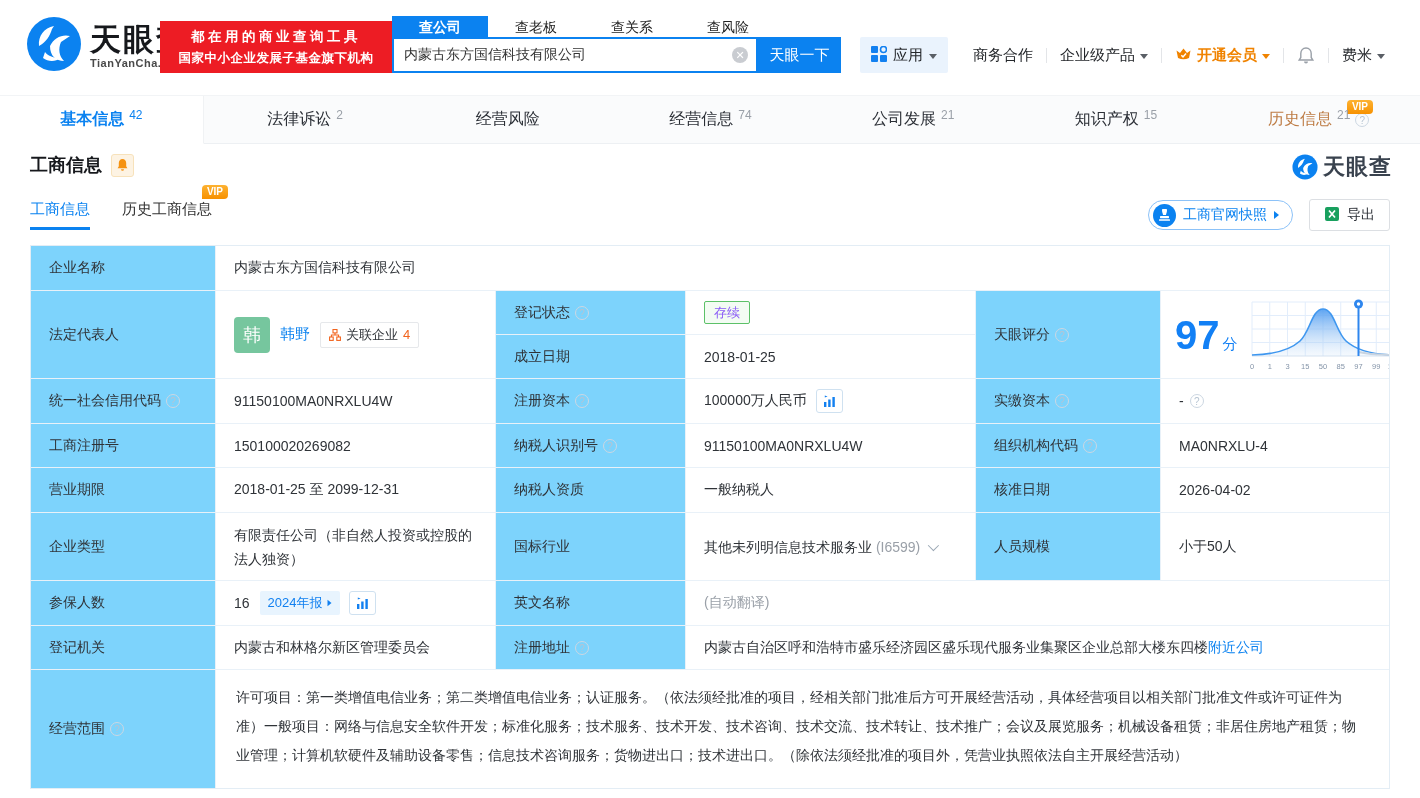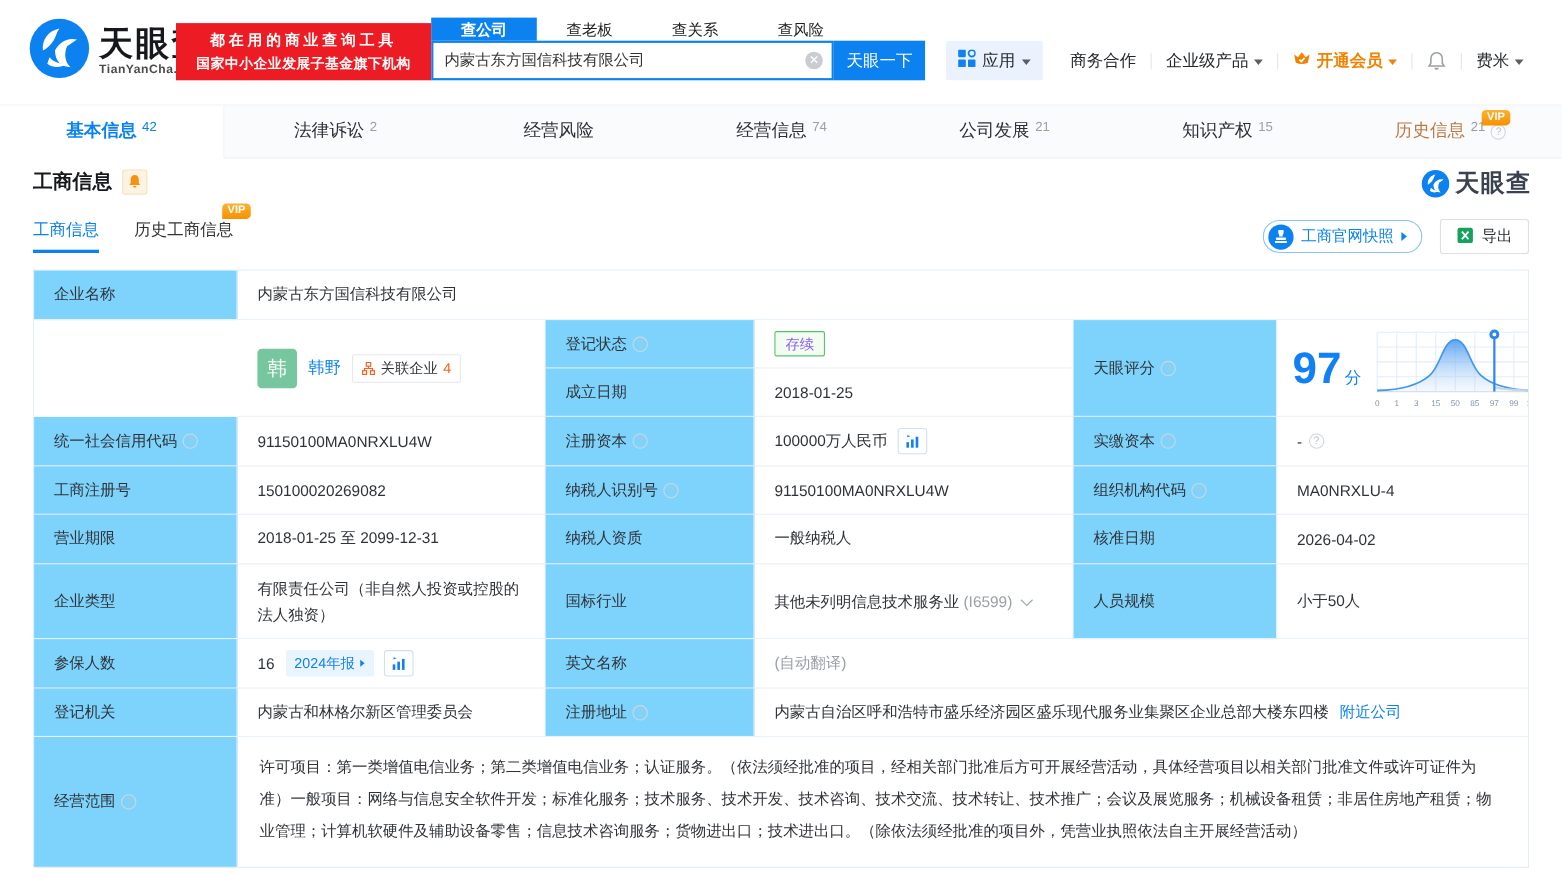--- a/index.html
+++ b/index.html
@@ -271,20 +271,23 @@
 
   <div class="tbl">
 
     <div class="cell lb" style="grid-area:1/1">
         <span>企业名称</span>
       </div>
     <div class="cell nbr" style="grid-area:1/2/2/7">
         <span>内蒙古东方国信科技有限公司</span>
       </div>
 
+    <div class="cell lb" style="grid-area:2/1/4/2">
+        <span>法定代表人</span>
+      </div>
     <div class="cell" style="grid-area:2/2/4/3">
       <span class="avatar">韩</span>
       <a class="lnk" style="font-size:15px">韩野</a>
       <span class="rel">
         <svg width="12" height="12" viewBox="0 0 12 12">
           <rect x="4" y="0.5" width="4" height="3.4" fill="none" stroke="#f2641e" stroke-width="1.1"></rect>
           <rect x="0.6" y="8" width="3.6" height="3.4" fill="none" stroke="#f2641e" stroke-width="1.1"></rect>
           <rect x="7.8" y="8" width="3.6" height="3.4" fill="none" stroke="#f2641e" stroke-width="1.1"></rect>
           <path d="M6 4 L6 6 M2.4 8 L2.4 6 L9.6 6 L9.6 8" stroke="#f2641e" stroke-width="1.1" fill="none"></path>
           </svg>
@@ -477,21 +480,21 @@
         <span>登记机关</span>
       </div>
     <div class="cell" style="grid-area:9/2">
         <span>内蒙古和林格尔新区管理委员会</span>
       </div>
     <div class="cell lb" style="grid-area:9/3">
       <span>注册地址</span>
         <span class="helpc"></span>
       </div>
     <div class="cell nbr" style="grid-area:9/4/10/7">
-      <span style="margin-right:10px">内蒙古自治区呼和浩特市盛乐经济园区盛乐现代服务业集聚区企业总部大楼东四楼</span>
+      <span style="">内蒙古自治区呼和浩特市盛乐经济园区盛乐现代服务业集聚区企业总部大楼东四楼</span>
       <a class="lnk">附近公司</a>
       </div>
 
     <div class="cell lb nbb" style="grid-area:10/1">
       <span>经营范围</span>
         <span class="helpc"></span>
       </div>
     <div class="cell nbr nbb scope-cell" style="grid-area:10/2/11/7">
       <span>许可项目：第一类增值电信业务；第二类增值电信业务；认证服务。（依法须经批准的项目，经相关部门批准后方可开展经营活动，具体经营项目以相关部门批准文件或许可证件为准）一般项目：网络与信息安全软件开发；标准化服务；技术服务、技术开发、技术咨询、技术交流、技术转让、技术推广；会议及展览服务；机械设备租赁；非居住房地产租赁；物业管理；计算机软硬件及辅助设备零售；信息技术咨询服务；货物进出口；技术进出口。（除依法须经批准的项目外，凭营业执照依法自主开展经营活动）</span></div>
   </div>

